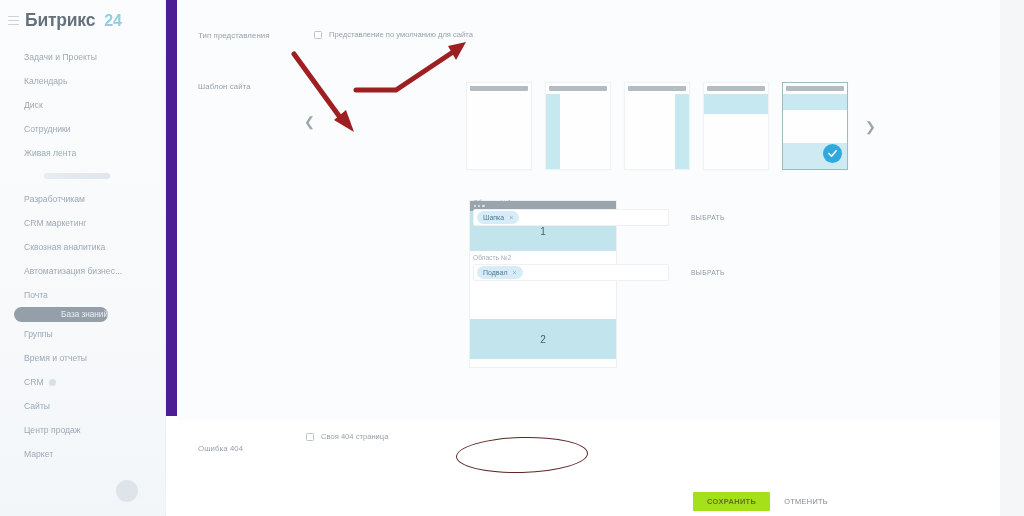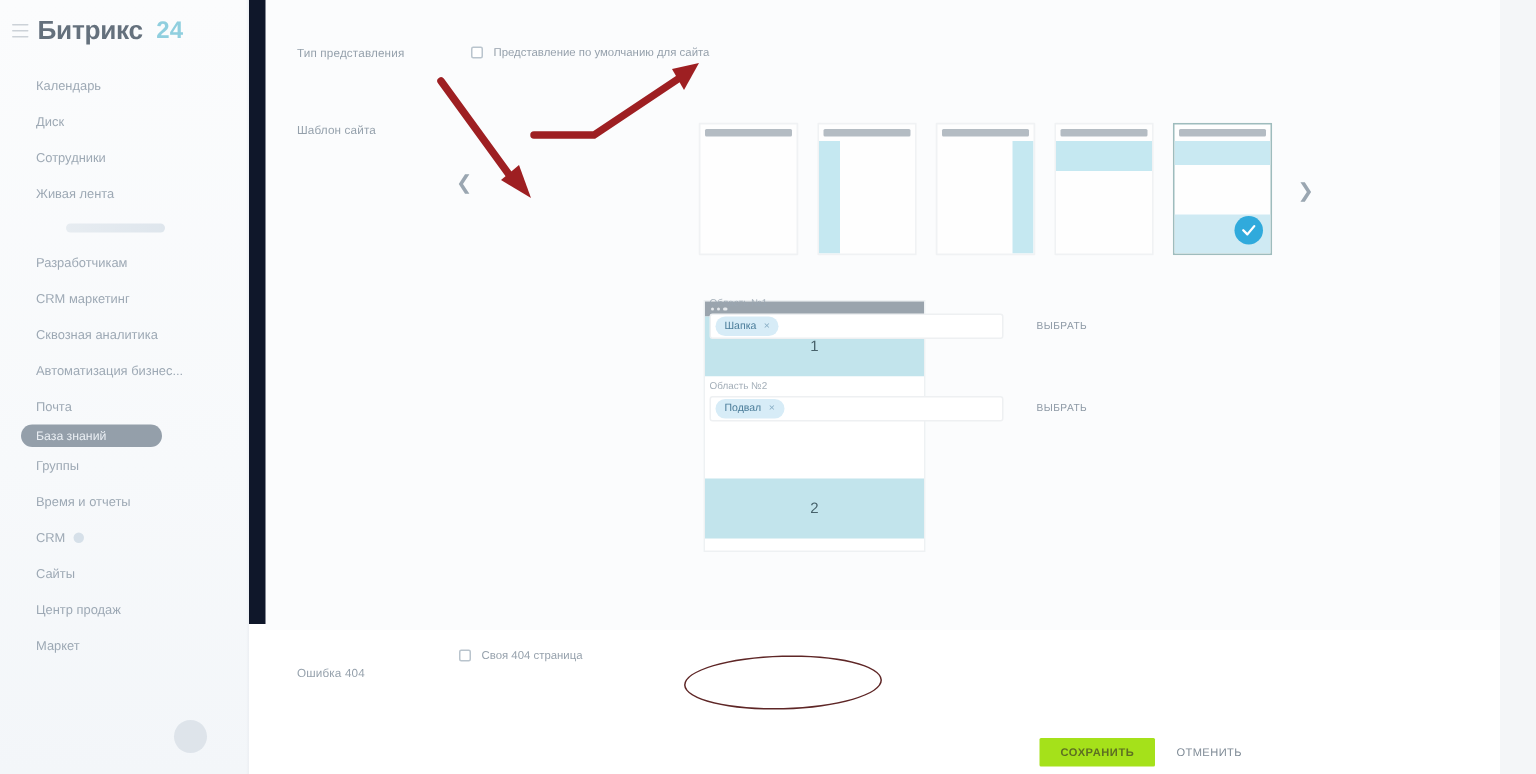--- a/index.html
+++ b/index.html
@@ -38,20 +38,21 @@
   }
   .nav-item.active {
     color: #e9eef3;
     background: #8c98a4;
     border-radius: 11px;
     margin: 0 58px 0 14px;
     padding-left: 10px;
     height: 15px; line-height: 15px;
     font-size: 8.2px;
     opacity: .92;
+    text-align: right;
   }
   .nav-item .badge {
     display: inline-block; width: 7px; height: 7px;
     background: #cfdbe5; border-radius: 50%;
     margin-left: 5px; vertical-align: middle;
   }
   .nav-sep {
     height: 6px; width: 66px;
     margin: 8px 0 8px 44px;
     background: linear-gradient(to right, #dfe6ec, #d3dde6);
@@ -63,21 +64,21 @@
     background: #d9e0e7; opacity: .85;
   }
   .sidebar-edge {
     position: absolute; right: 0; top: 0; width: 2px; height: 516px;
     background: linear-gradient(to right, rgba(255,255,255,0), #eceff3);
   }
 
   
   .main {
     flex: 1; position: relative;
-    background: #0f172a;
+    background: #4c1d95;
   }
   .content-card {
     position: absolute; left: 11px; top: 0;
     width: 836px; height: 420px;
     background: #fbfcfd;
   }
   .right-gutter {
     position: absolute; right: 0; top: 0; width: 24px; height: 516px;
     background: #f4f6f8;
   }
@@ -185,20 +186,21 @@
       <span class="burger">
         <i></i>
           <i></i>
           <i></i>
       </span>
       <span class="logo-text">Битрикс</span>
       <span class="logo-24">24</span>
     </div>
 
     <nav class="nav">
+      <div class="nav-item">Задачи и Проекты</div>
       <div class="nav-item">Календарь</div>
       <div class="nav-item">Диск</div>
       <div class="nav-item">Сотрудники</div>
       <div class="nav-item">Живая лента</div>
 
       <div class="nav-sep"></div>
 
       <div class="nav-item">Разработчикам</div>
       <div class="nav-item">CRM маркетинг</div>
       <div class="nav-item">Сквозная аналитика</div>

